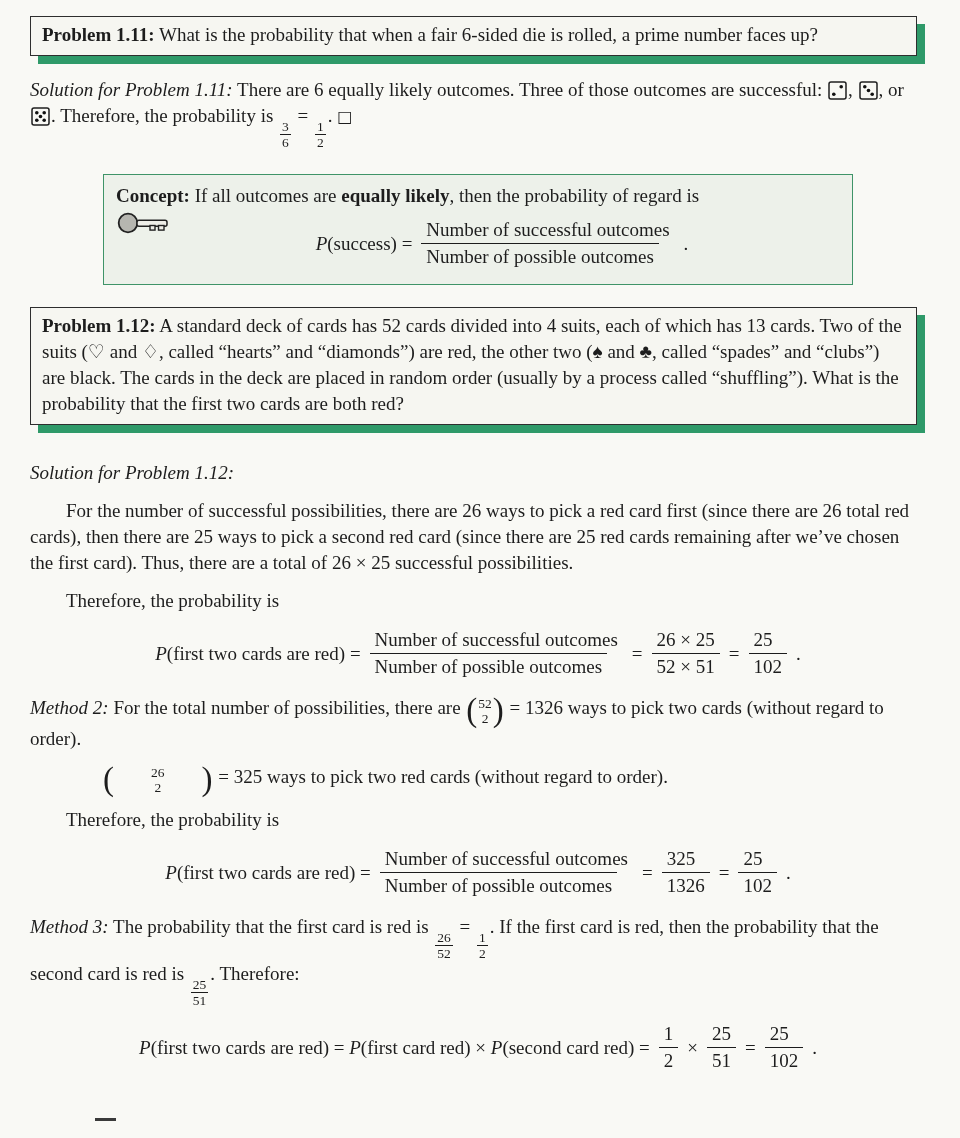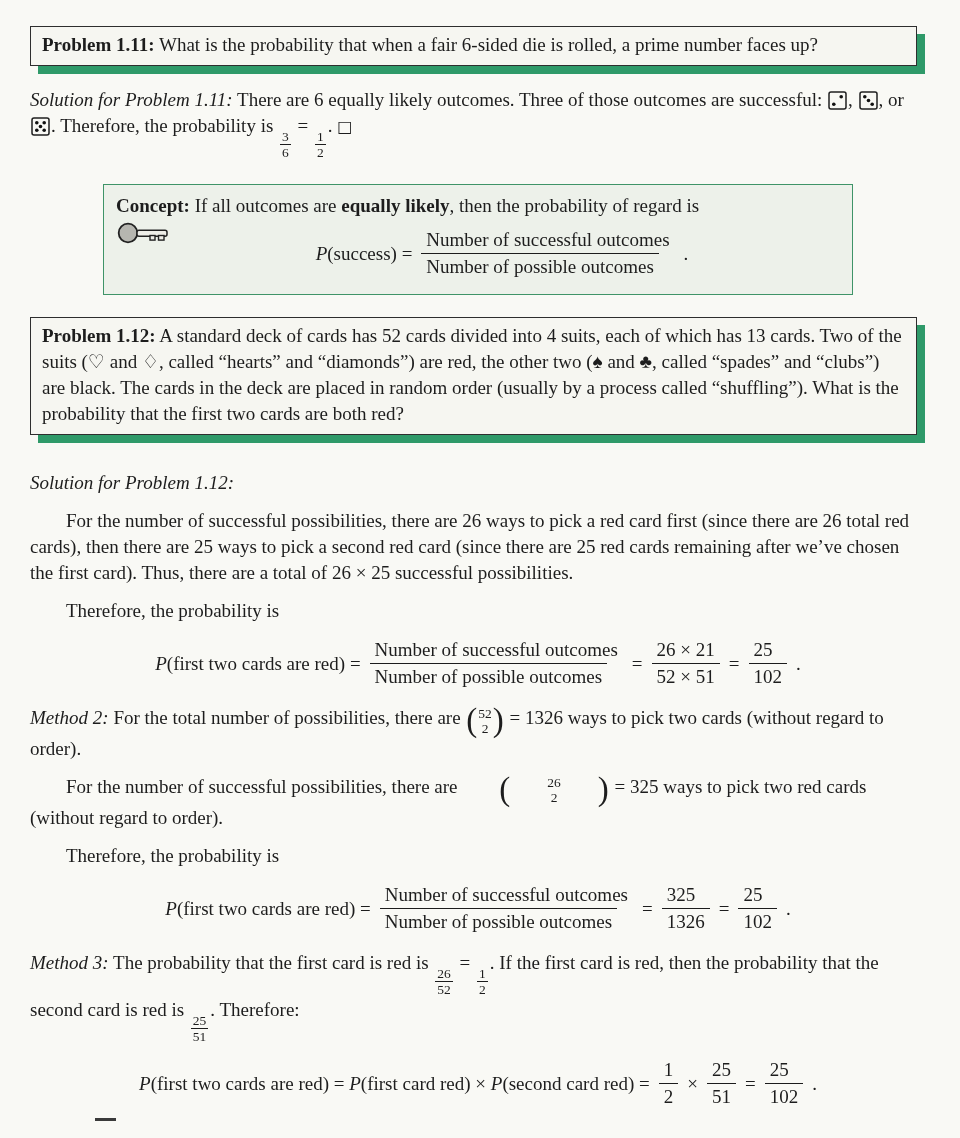--- a/index.html
+++ b/index.html
@@ -2,21 +2,21 @@
 <html><head>
 <meta charset="utf-8">
 <style>
   html,body{margin:0;padding:0}
   body{
     width:960px;height:1138px;overflow:hidden;
     background:#f9f9f5;color:#1d1d1d;
     font-family:"Liberation Serif","DejaVu Serif","DejaVu Sans",serif;
     font-size:19px;line-height:26px;
   }
-  .page{padding:26px 34px 0 30px;position:relative;height:1125px;box-sizing:border-box}
+  .page{padding:16px 34px 0 30px;position:relative;height:1125px;box-sizing:border-box}
 
   
   .pbox{
     background:#f6f6f1;border:1.7px solid #2e2e2e;
     box-shadow:8px 8px 0 0 #2f9a69;
     padding:5px 11px 7px;margin-right:9px;
   }
   .plabel{font-weight:bold}
   .ital{font-style:italic}
   .bold{font-weight:bold}
@@ -121,40 +121,40 @@
   <p class="para indent">Therefore, the probability is</p>
 
   <div class="eq">
     <span><span class="ital">P</span><span>(first two cards are red) =</span></span>
     <span class="frac">
         <span class="fnum">Number of successful outcomes</span>
         <span class="fden">Number of possible outcomes</span>
       </span>
     <span>=</span>
     <span class="frac">
-        <span class="fnum">26 × 21</span>
+        <span class="fnum">26 × 25</span>
         <span class="fden">52 × 51</span>
       </span>
     <span>=</span>
     <span class="frac">
         <span class="fnum">25</span>
         <span class="fden">102</span>
       </span>
     <span>.</span>
   </div>
 
   <p class="para"><span class="ital">Method 2:</span><span> For the total number of possibilities, there are </span><span class="binom">
         <span class="bp">(</span>
         <span class="bcol">
           <span>52</span>
           <span>2</span>
         </span>
         <span class="bp">)</span>
       </span><span> = 1326 ways to pick two cards (without regard to order).</span></p>
-  <p class="para indent"><span>For the number of successful possibilities, there are </span><span class="binom">
+  <p class="para indent"><span class="binom">
         <span class="bp">(</span>
         <span class="bcol">
           <span>26</span>
           <span>2</span>
         </span>
         <span class="bp">)</span>
       </span><span> = 325 ways to pick two red cards (without regard to order).</span></p>
   <p class="para indent">Therefore, the probability is</p>
 
   <div class="eq">

